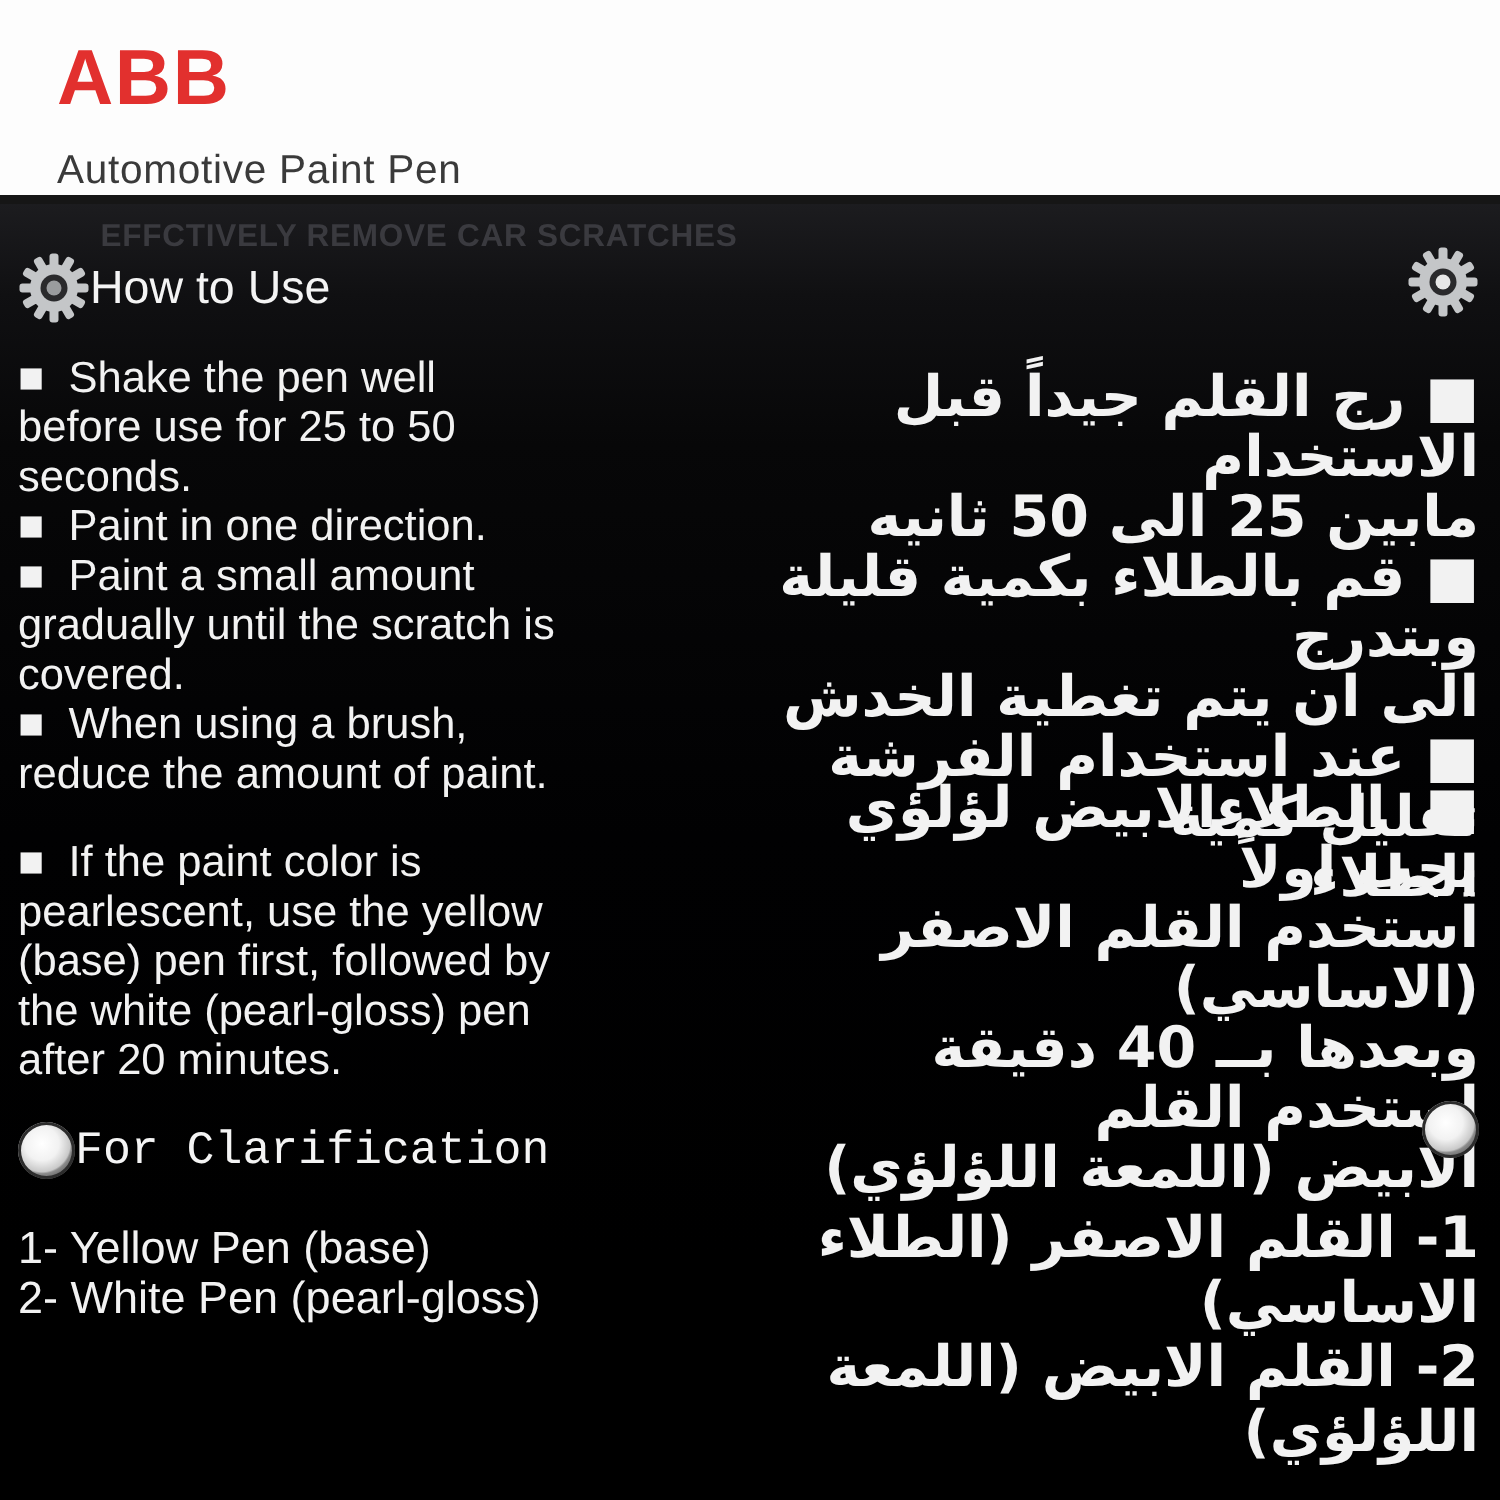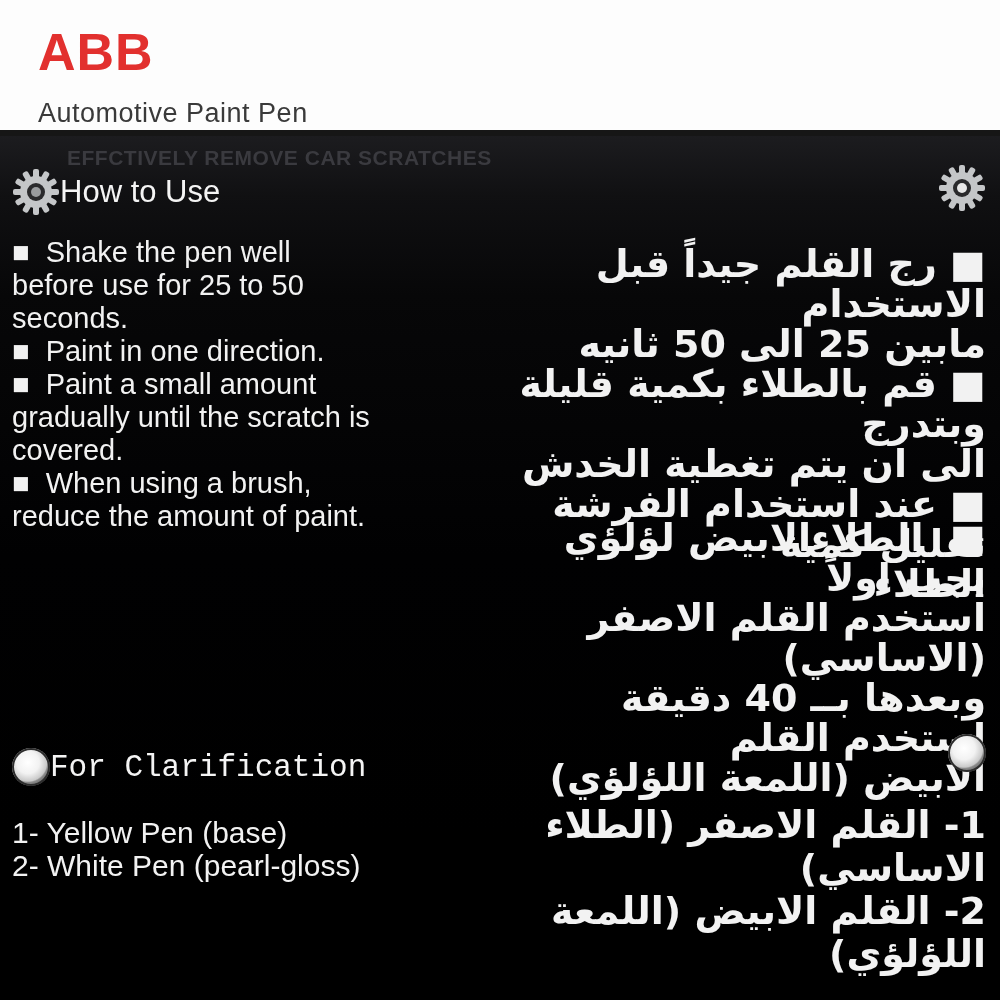--- a/index.html
+++ b/index.html
@@ -91,20 +91,25 @@
       <div class="en-text" style="top:100px;">■  Shake the pen well
 before use for 25 to 50
 seconds.
 ■  Paint in one direction.
 ■  Paint a small amount
 gradually until the scratch is
 covered.
 ■  When using a brush,
 reduce the amount of paint.</div>
 
+      <div class="en-text" style="top:423px;">■  If the paint color is
+pearlescent, use the yellow
+(base) pen first, followed by
+the white (pearl-gloss) pen
+after 20 minutes.</div>
 
       <div class="heading-row" style="left:12px;top:612px;font-family:Liberation Mono, monospace;">
         <span class="circle-icon"></span>
         <span class="heading-text-en">For Clarification</span>
       </div>
 
       <div class="en-text en-list" style="top:680px;">1- Yellow Pen (base)
 2- White Pen (pearl-gloss)</div>
     </div>
 

